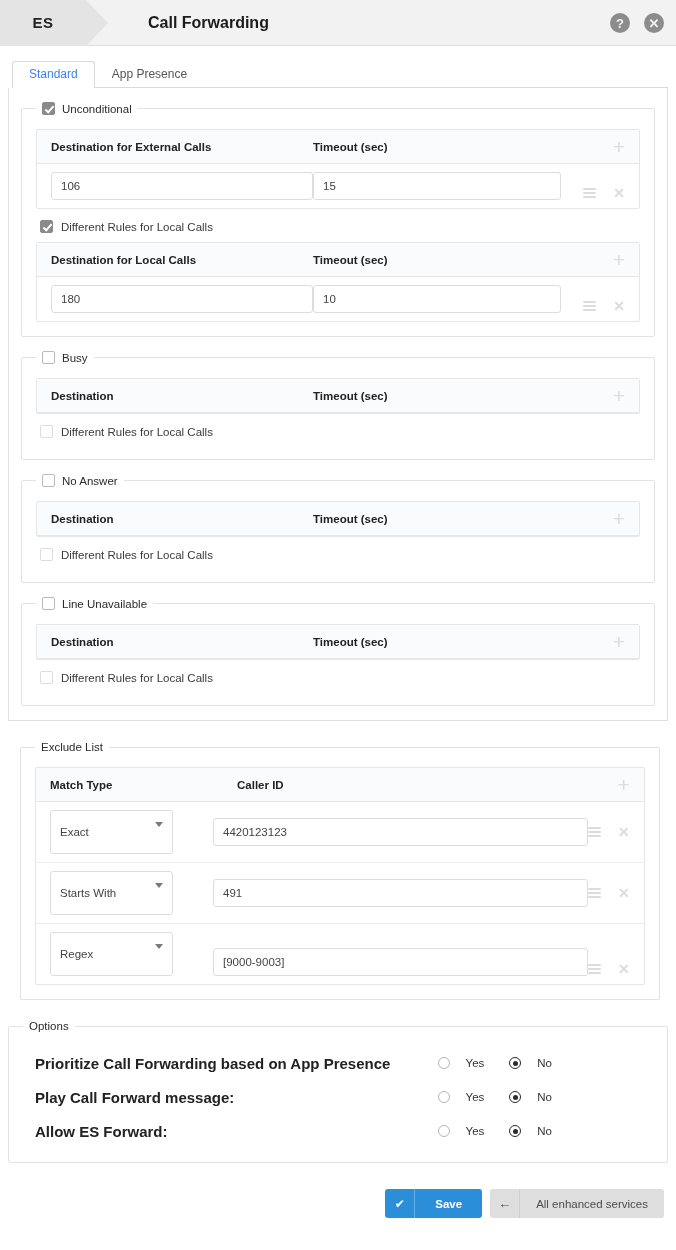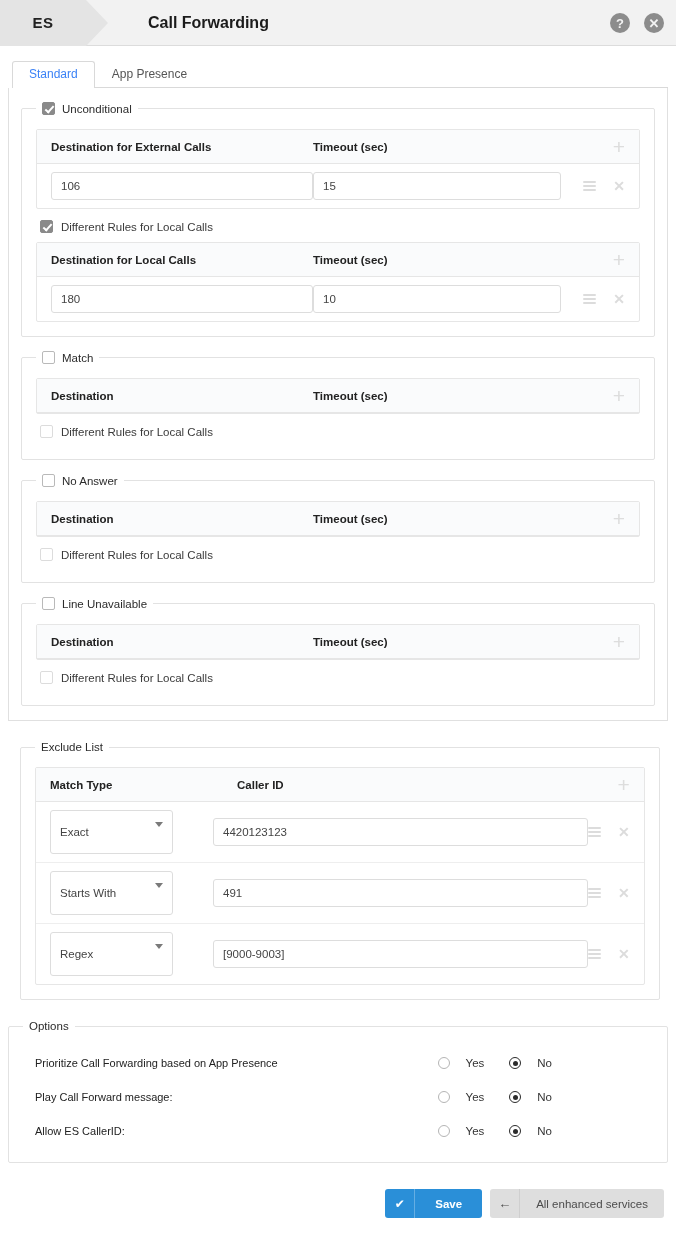--- a/index.html
+++ b/index.html
@@ -192,21 +192,21 @@
     cursor: pointer;
     font-weight: 300;
     padding-right: 4px;
   }
   .tbl-row {
     display: flex;
     align-items: center;
     padding: 8px 10px 8px 14px;
     border-bottom: 1px solid #eeeeee;
   }
-  .tbl-row:last-child { border-bottom: none; }
+  .tbl-row:last-child { border-bottom: none; align-items: flex-end; }
 
   .inp {
     height: 28px;
     border: 1px solid #dddddd;
     border-radius: 3px;
     background: #fff;
     padding: 0 9px;
     font-size: 11.5px;
     color: #444;
     font-family: "Liberation Sans", sans-serif;
@@ -279,22 +279,22 @@
   }
 
   
   .opt-row {
     display: flex;
     align-items: center;
     height: 34px;
     padding-left: 12px;
   }
   .opt-label {
-    font-size: 11px;
-    font-weight: normal;
+    font-size: 15px;
+    font-weight: bold;
     color: #222;
     text-align: center;
   }
   .opt-choices {
     margin-left: auto;
     display: flex;
     align-items: center;
     gap: 16px;
     padding-right: 92px;
   }
@@ -421,21 +421,21 @@
             </span>
           <span class="ic-x">✕</span>
         </div>
       </div>
     </div>
   </fieldset>
 
   <fieldset class="fs">
     <legend>
       <span class="cb"></span>
-      <span class="legend-label">Match</span>
+      <span class="legend-label">Busy</span>
     </legend>
     <div class="tbl">
       <div class="tbl-head">
         <div class="th hdr-dest">Destination</div>
         <div class="th hdr-to">Timeout (sec)</div>
         <div class="plus">+</div>
       </div>
     </div>
     <div class="sub-cb-row">
       <span class="cb dim"></span>
@@ -563,21 +563,21 @@
       <div class="opt-label">Play Call Forward message:</div>
       <div class="opt-choices">
         <span class="radio"></span>
         <span class="radio-txt">Yes</span>
         <span class="radio on"></span>
         <span class="radio-txt">No</span>
       </div>
     </div>
 
     <div class="opt-row">
-      <div class="opt-label">Allow ES CallerID:</div>
+      <div class="opt-label">Allow ES Forward:</div>
       <div class="opt-choices">
         <span class="radio"></span>
         <span class="radio-txt">Yes</span>
         <span class="radio on"></span>
         <span class="radio-txt">No</span>
       </div>
     </div>
   </fieldset>
 </div>
 

